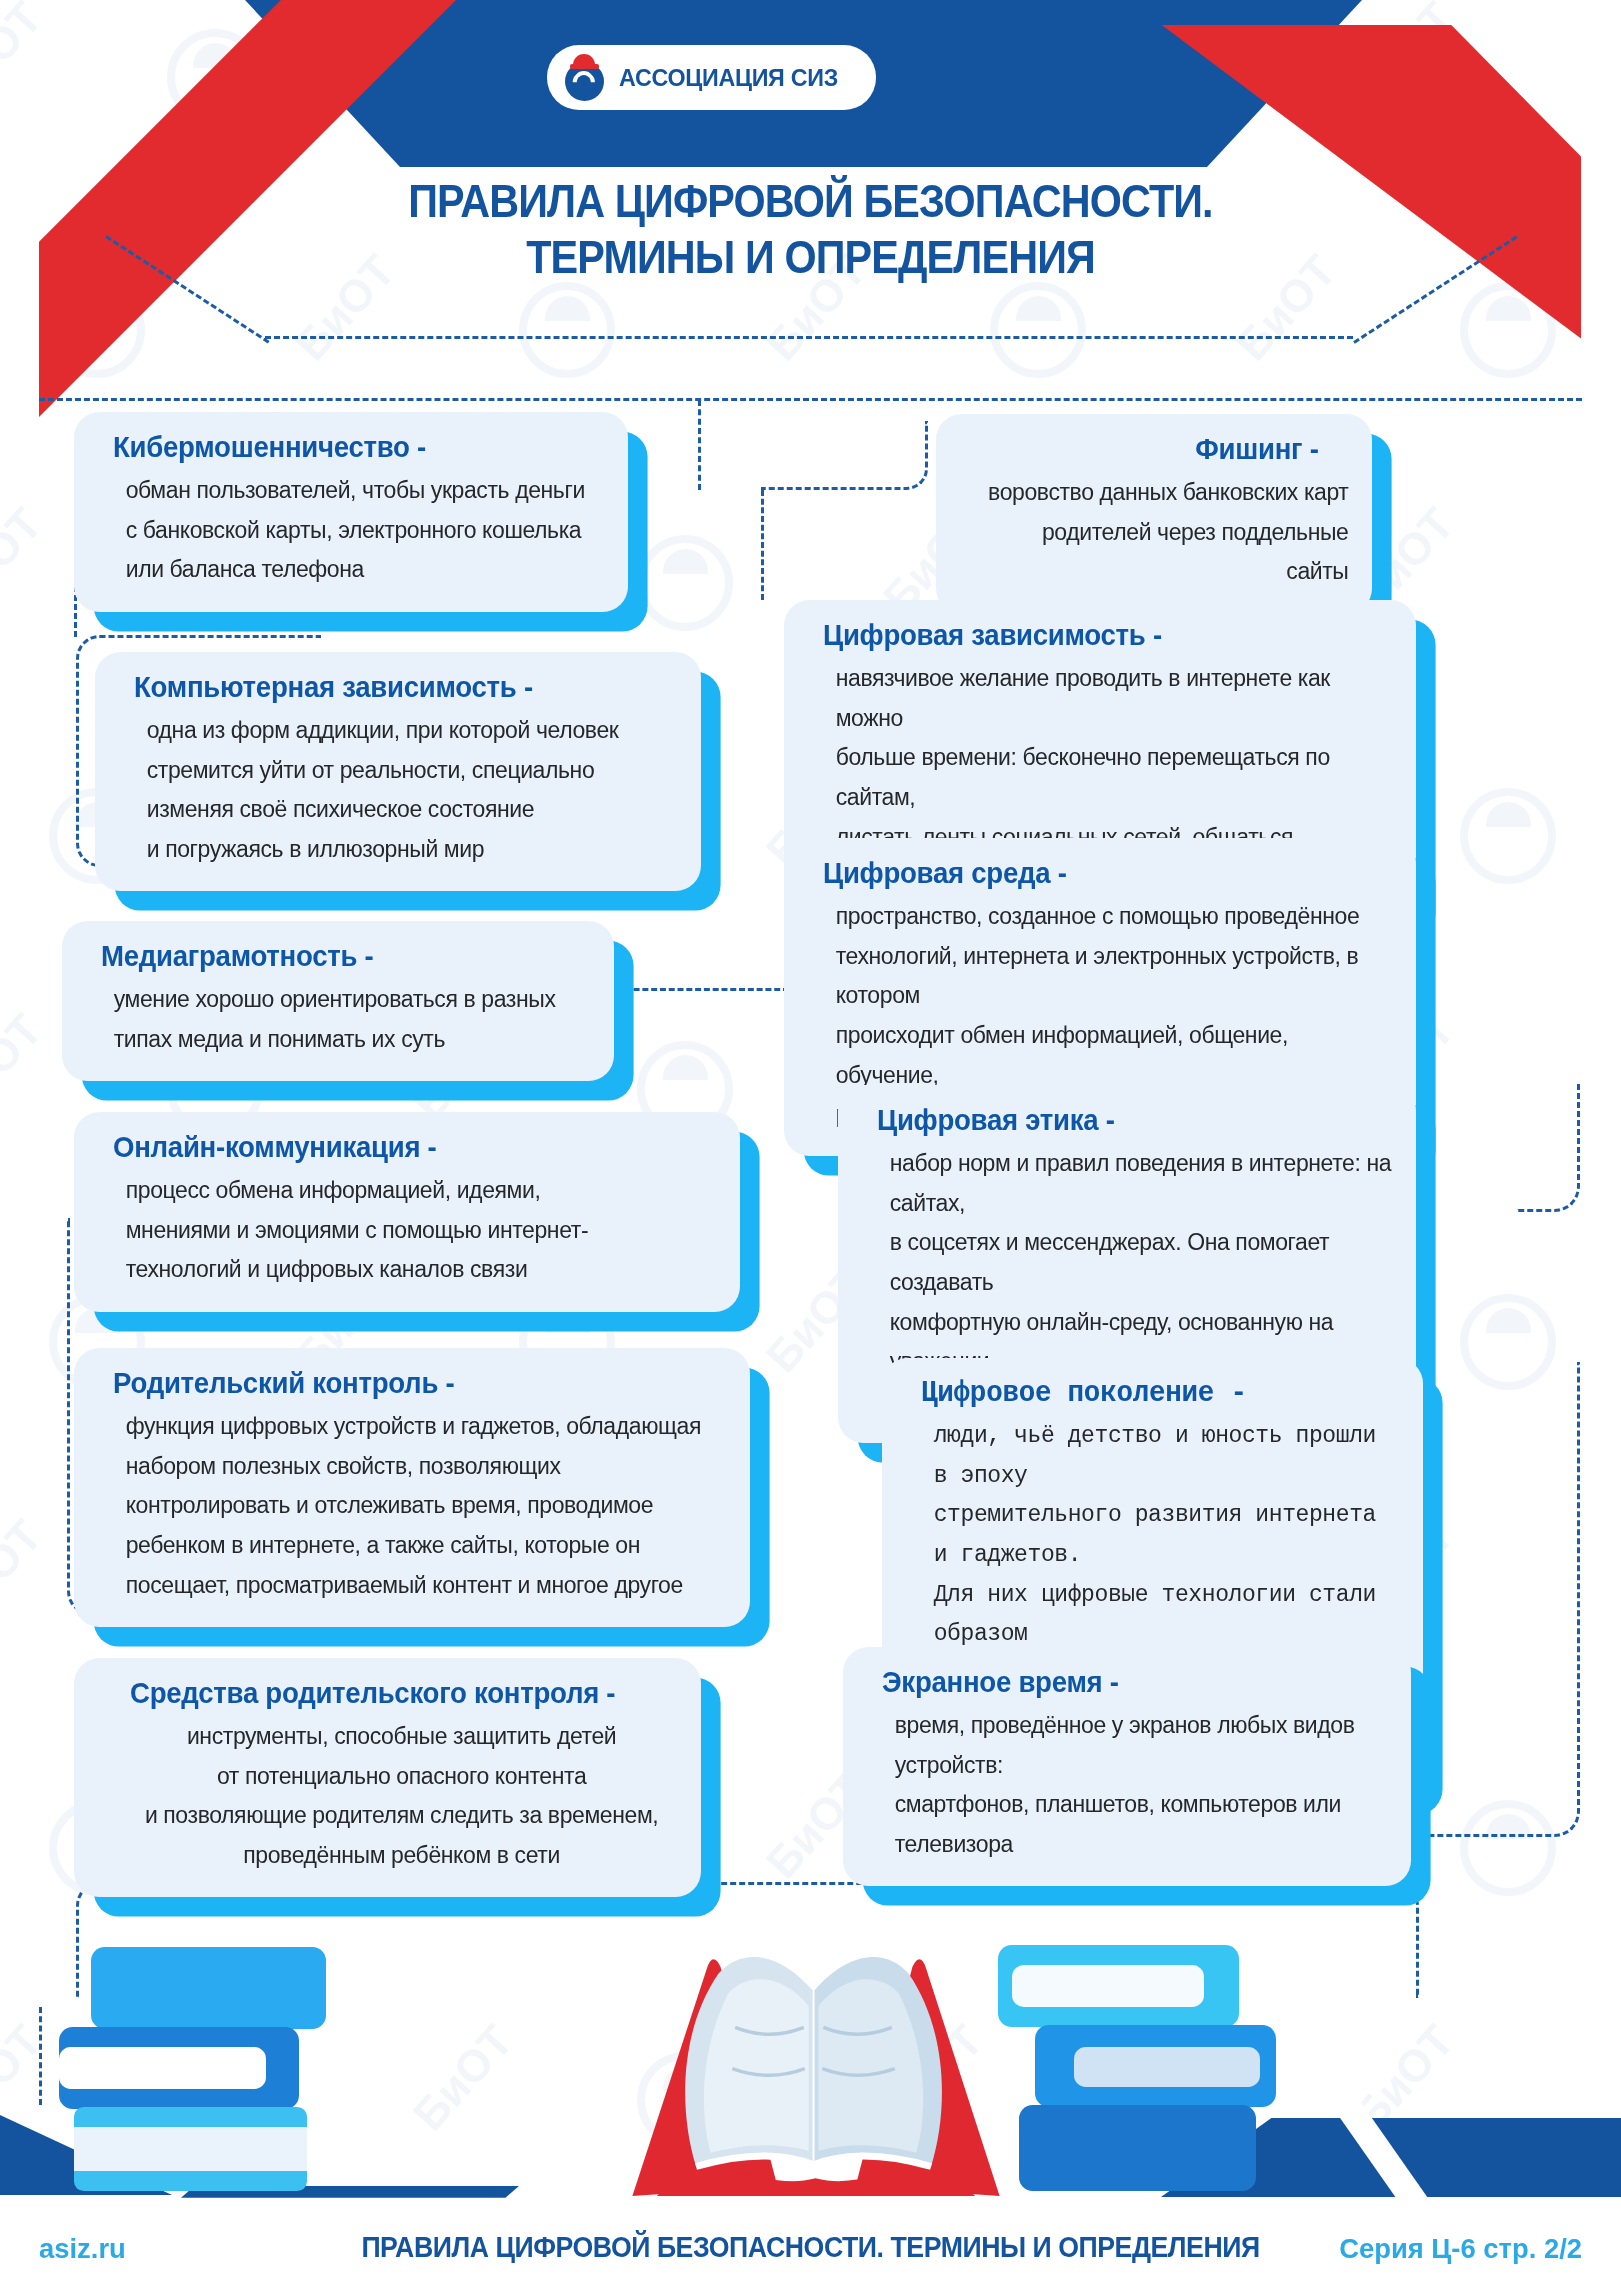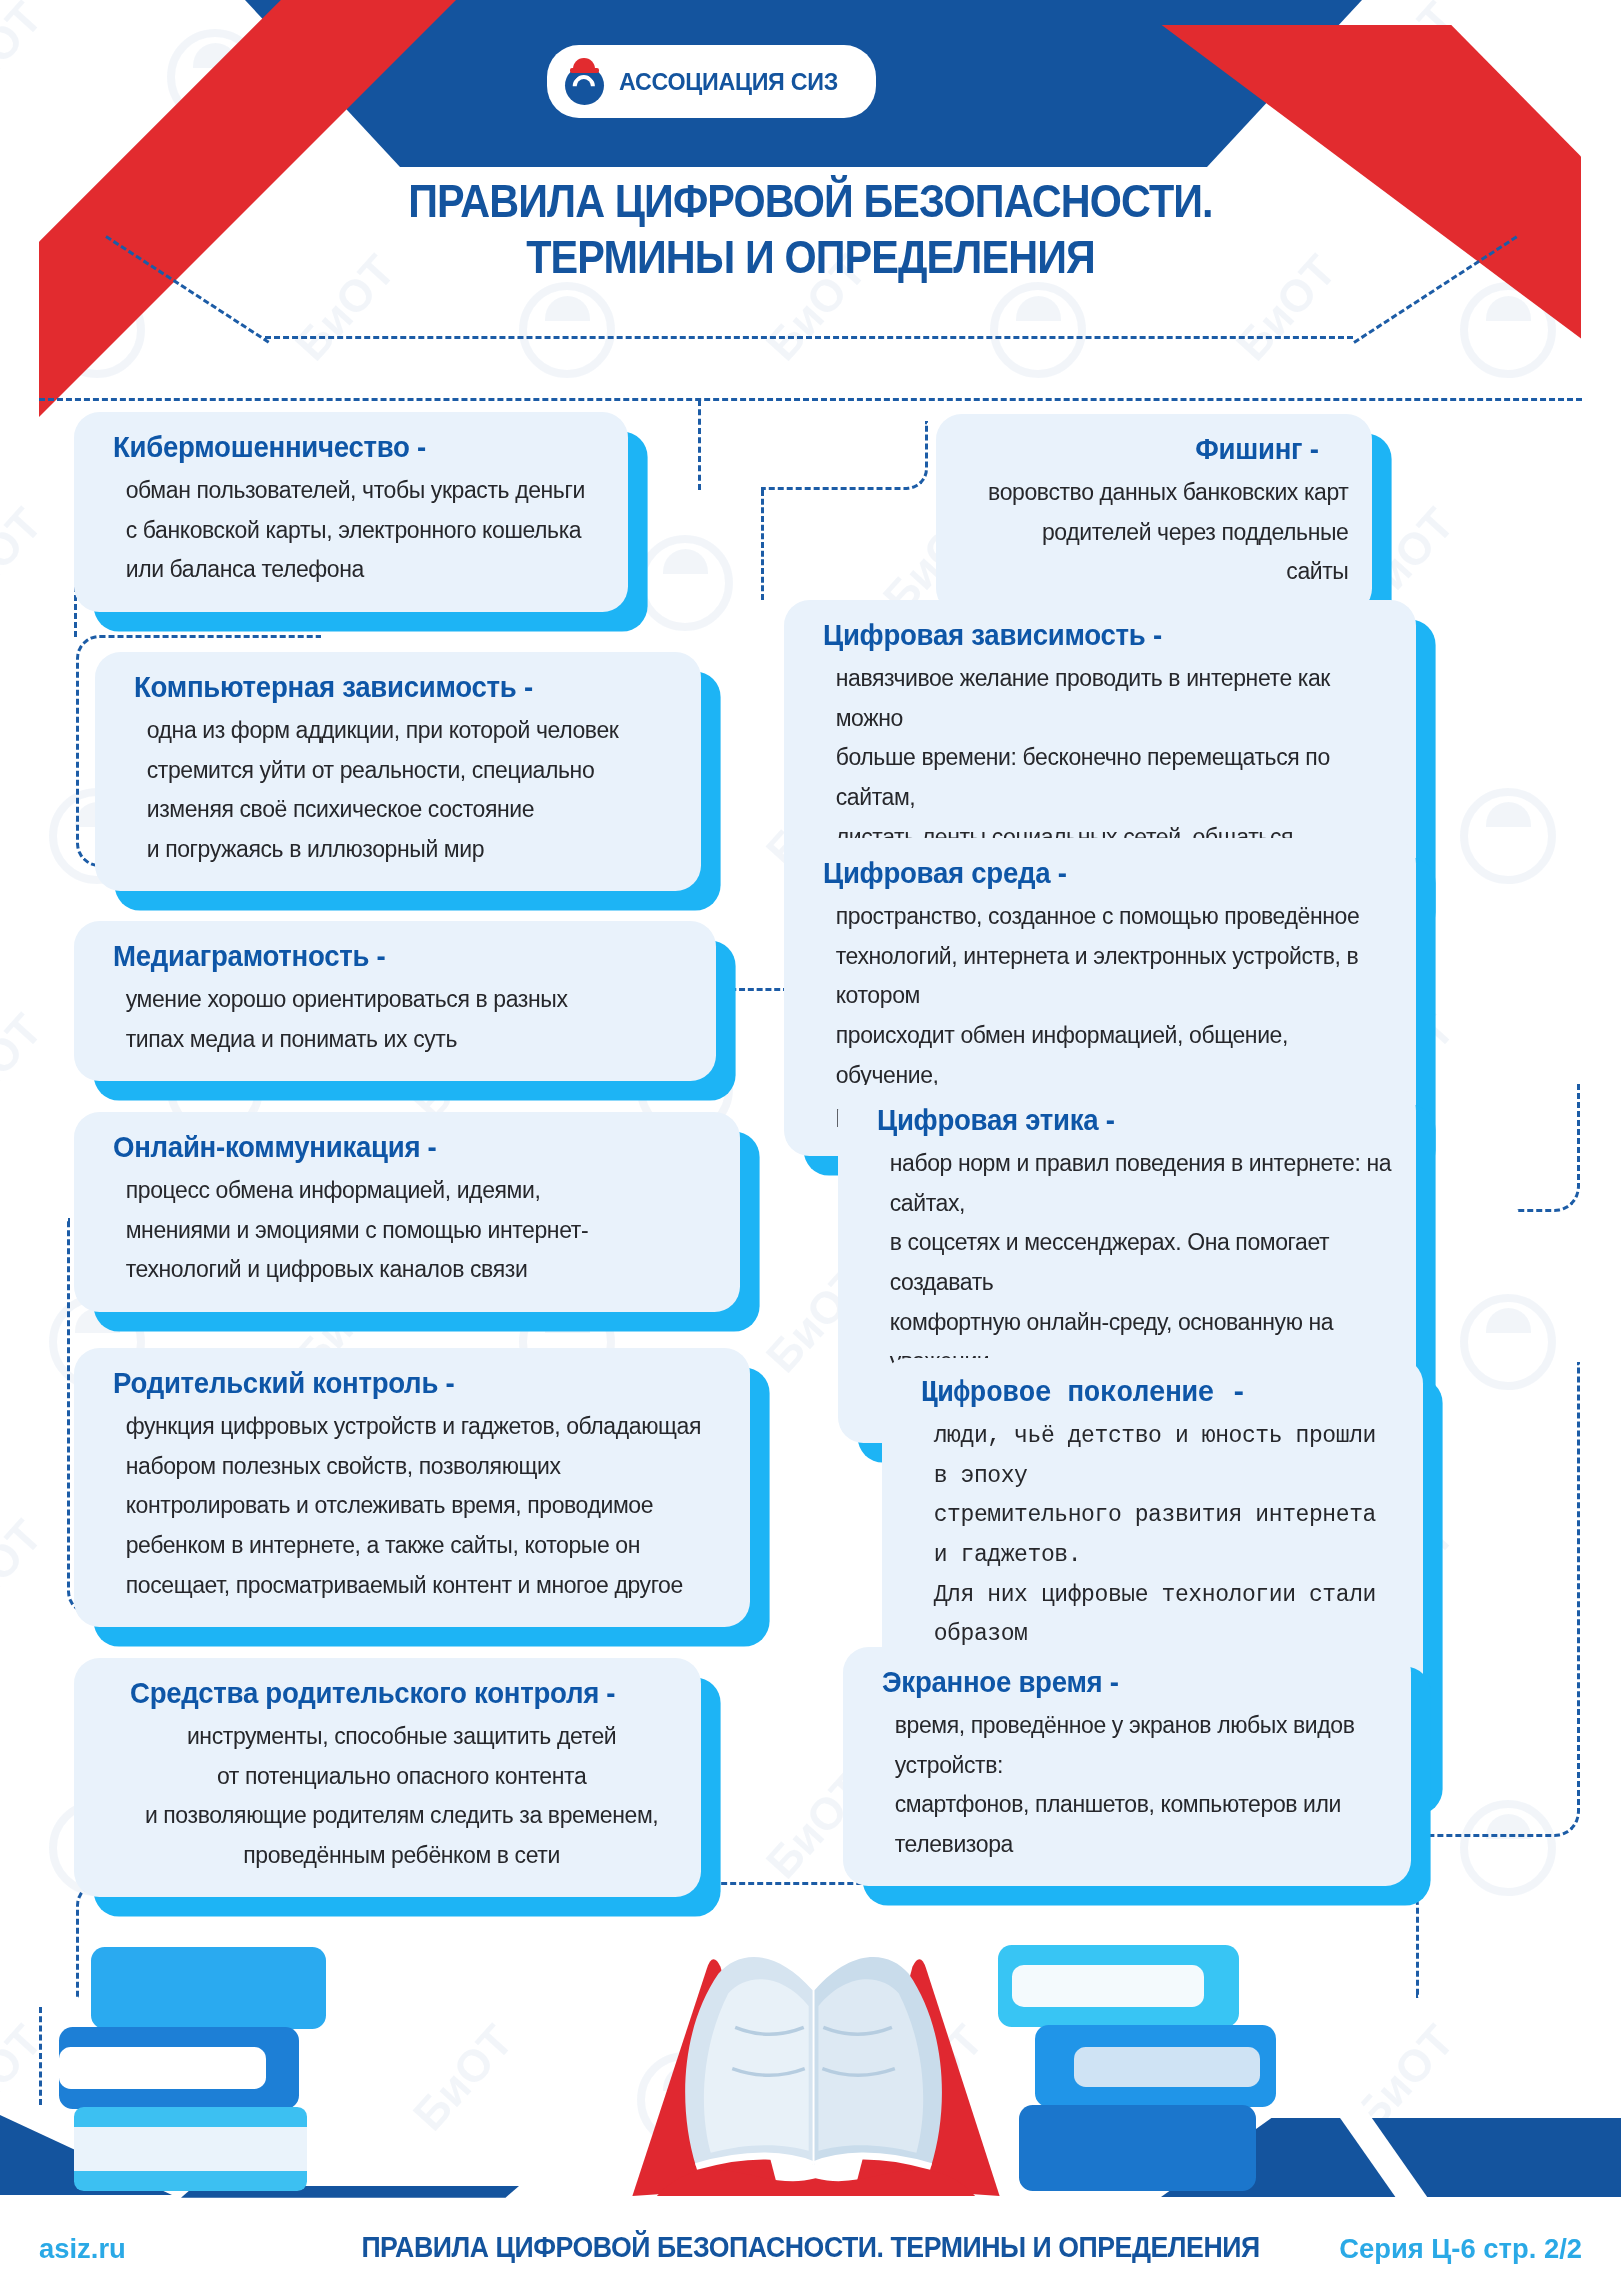--- a/index.html
+++ b/index.html
@@ -11,21 +11,21 @@
            transform:rotate(-48deg);white-space:nowrap;}
   .wm-logo{position:absolute;width:80px;height:80px;border:8.8px solid #16549e;border-radius:50%;opacity:.05;}
   .wm-hat{width:45px;height:25.5px;background:#16549e;border-radius:22.5px 22.5px 0 0;margin:5.9px auto 0;}
   
   .top-band{position:absolute;left:245px;top:0;width:1117px;height:167px;background:#14549e;
             clip-path:polygon(0 0,100% 0,calc(100% - 155px) 100%,155px 100%);z-index:1;}
   .ribbon-left{position:absolute;left:39px;top:0;width:417px;height:417px;background:#e22b2f;
             clip-path:polygon(58% 0,100% 0,0 100%,0 58%);z-index:2;}
   .ribbon-right{position:absolute;left:1161px;top:24.5px;width:420px;height:314px;background:#e22b2f;
             clip-path:polygon(0 0,69% 0,100% 42%,100% 100%);z-index:2;}
-  .logo-pill{position:absolute;left:547px;top:45px;width:329px;height:73px;background:#fff;
+  .logo-pill{position:absolute;left:547px;top:45px;width:329px;height:65px;background:#fff;
             border-radius:32px;z-index:3;display:flex;align-items:center;padding-left:15.7px;box-sizing:border-box;}
   .logo-mark{width:45px;height:47px;position:relative;flex:0 0 auto;}
   .logo-circle{position:absolute;left:2px;top:7.8px;width:39px;height:39px;border-radius:50%;background:#14549e;}
   .logo-swirl{position:absolute;left:10.8px;top:16.7px;width:21.6px;height:21.6px;border-radius:50%;
             border:4.9px solid #fff;border-right-color:transparent;border-bottom-color:transparent;
             transform:rotate(45deg);box-sizing:border-box;}
   .logo-hat{position:absolute;left:10.8px;top:0;width:21.6px;height:11.8px;border-radius:10.8px 10.8px 0 0;background:#e22b2f;}
   .logo-brim{position:absolute;left:6.9px;top:9.8px;width:29px;height:4.9px;background:#e22b2f;border-radius:2px;}
   .logo-pill .lbl{margin-left:11.8px;color:#14549e;font-weight:bold;font-size:24.5px;letter-spacing:-0.3px;
             transform:scaleX(.95);transform-origin:left center;white-space:nowrap;}
@@ -226,21 +226,21 @@
 с банковской карты, электронного кошелька
 или баланса телефона</p>
 </div>
 <div class="card" style="left:95px;top:652px;width:606px;">
   <h3>Компьютерная зависимость -</h3>
   <p>одна из форм аддикции, при которой человек
 стремится уйти от реальности, специально
 изменяя своё психическое состояние
 и погружаясь в иллюзорный мир</p>
 </div>
-<div class="card" style="left:74px;top:921px;width:642px;">
+<div class="card" style="left:62px;top:921px;width:552px;">
   <h3>Медиаграмотность -</h3>
   <p>умение хорошо ориентироваться в разных
 типах медиа и понимать их суть</p>
 </div>
 <div class="card" style="left:74px;top:1112px;width:666px;">
   <h3>Онлайн-коммуникация -</h3>
   <p>процесс обмена информацией, идеями,
 мнениями и эмоциями с помощью интернет-
 технологий и цифровых каналов связи</p>
 </div>

